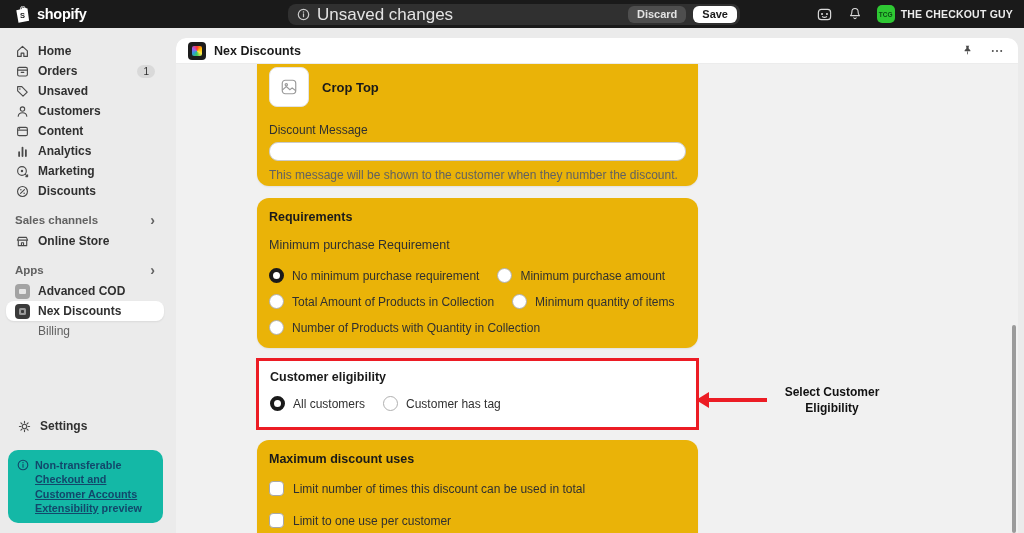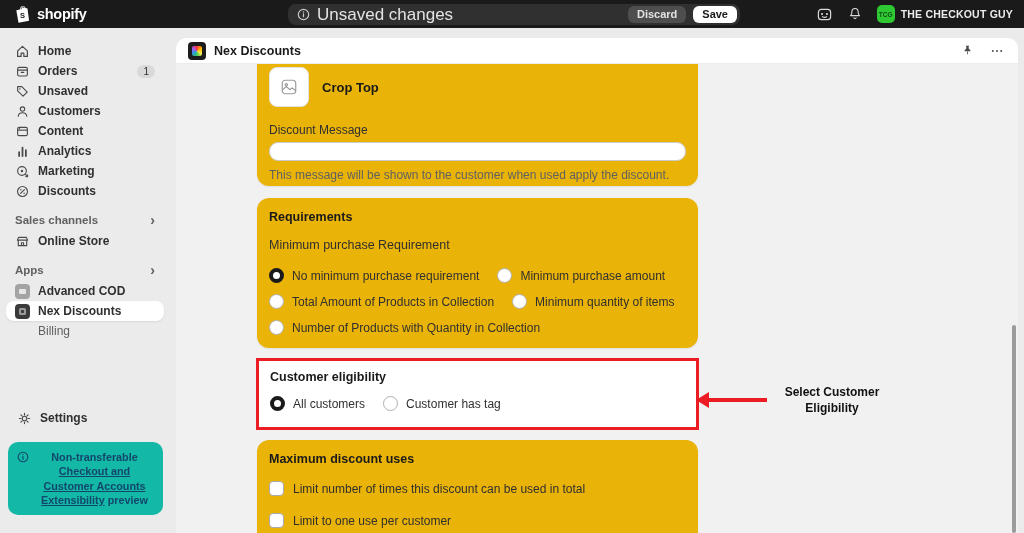--- a/index.html
+++ b/index.html
@@ -29,21 +29,21 @@
            padding-top:13px;box-sizing:border-box;}
   .nav-item{display:flex;align-items:center;height:20px;margin:0 6px;padding:0 9px;border-radius:8px;
             gap:8px;font-size:12px;font-weight:600;color:#303030;cursor:pointer;}
   .nav-item.selected{background:#fff;box-shadow:0 1px 2px rgba(0,0,0,.08);}
   .nav-item.sub{padding-left:32px;color:#616161;font-weight:500;}
   .badge{margin-left:auto;background:#d9d9d9;border-radius:9px;font-size:10px;font-weight:500;
          padding:1px 6px;color:#303030;}
   .section-head{display:flex;align-items:center;height:18px;margin:10px 6px 2px;padding:0 9px;
                 font-size:11.5px;font-weight:600;color:#616161;}
   .chev{margin-left:auto;color:#616161;font-size:14px;line-height:14px;cursor:pointer;}
-  .sidebar-bottom{position:absolute;left:8px;right:7px;bottom:18px;text-align:center;}
+  .sidebar-bottom{position:absolute;left:8px;right:7px;bottom:10px;}
   .settings-row{margin:0 0 14px;}
   .infobox{background:#14b8a6;border-radius:10px;padding:8px 9px;display:flex;gap:6px;
            color:#12476b;font-size:10.8px;line-height:14.2px;font-weight:600;}
   .infobox .link{text-decoration:underline;cursor:pointer;}
 
   
   .main{position:absolute;left:170px;top:28px;right:0;bottom:0;background:#ebebeb;}
   .surface{position:absolute;left:6px;top:10px;right:6px;bottom:0;background:#f1f1f1;
            border-radius:10px 10px 0 0;overflow:hidden;}
   .app-header{height:26px;background:#fff;display:flex;align-items:center;gap:8px;
@@ -328,21 +328,21 @@
                   <rect x="2.5" y="2.5" width="15" height="15" rx="3.5"></rect>
                   <circle cx="7" cy="7.5" r="1.3"></circle>
                   <path d="M2.5 13.5l4.5-4 4 3.5 2.5-2 4 3.2"></path>
                 </svg>
             </span>
           </span>
           <span class="prod-name">Crop Top</span>
         </div>
         <div class="field-label">Discount Message</div>
         <input class="text-input" type="text" value="" style="">
-        <div class="helper">This message will be shown to the customer when used apply the discount.</div>
+        <div class="helper">This message will be shown to the customer when they number the discount.</div>
       </div>
 
       <div class="card card2">
         <div class="card-title">Requirements</div>
         <div class="subtitle">Minimum purchase Requirement</div>
         <div class="opt-row first">
           <span class="opt">
             <span class="radio on"></span>
             <span>No minimum purchase requirement</span>
           </span>

